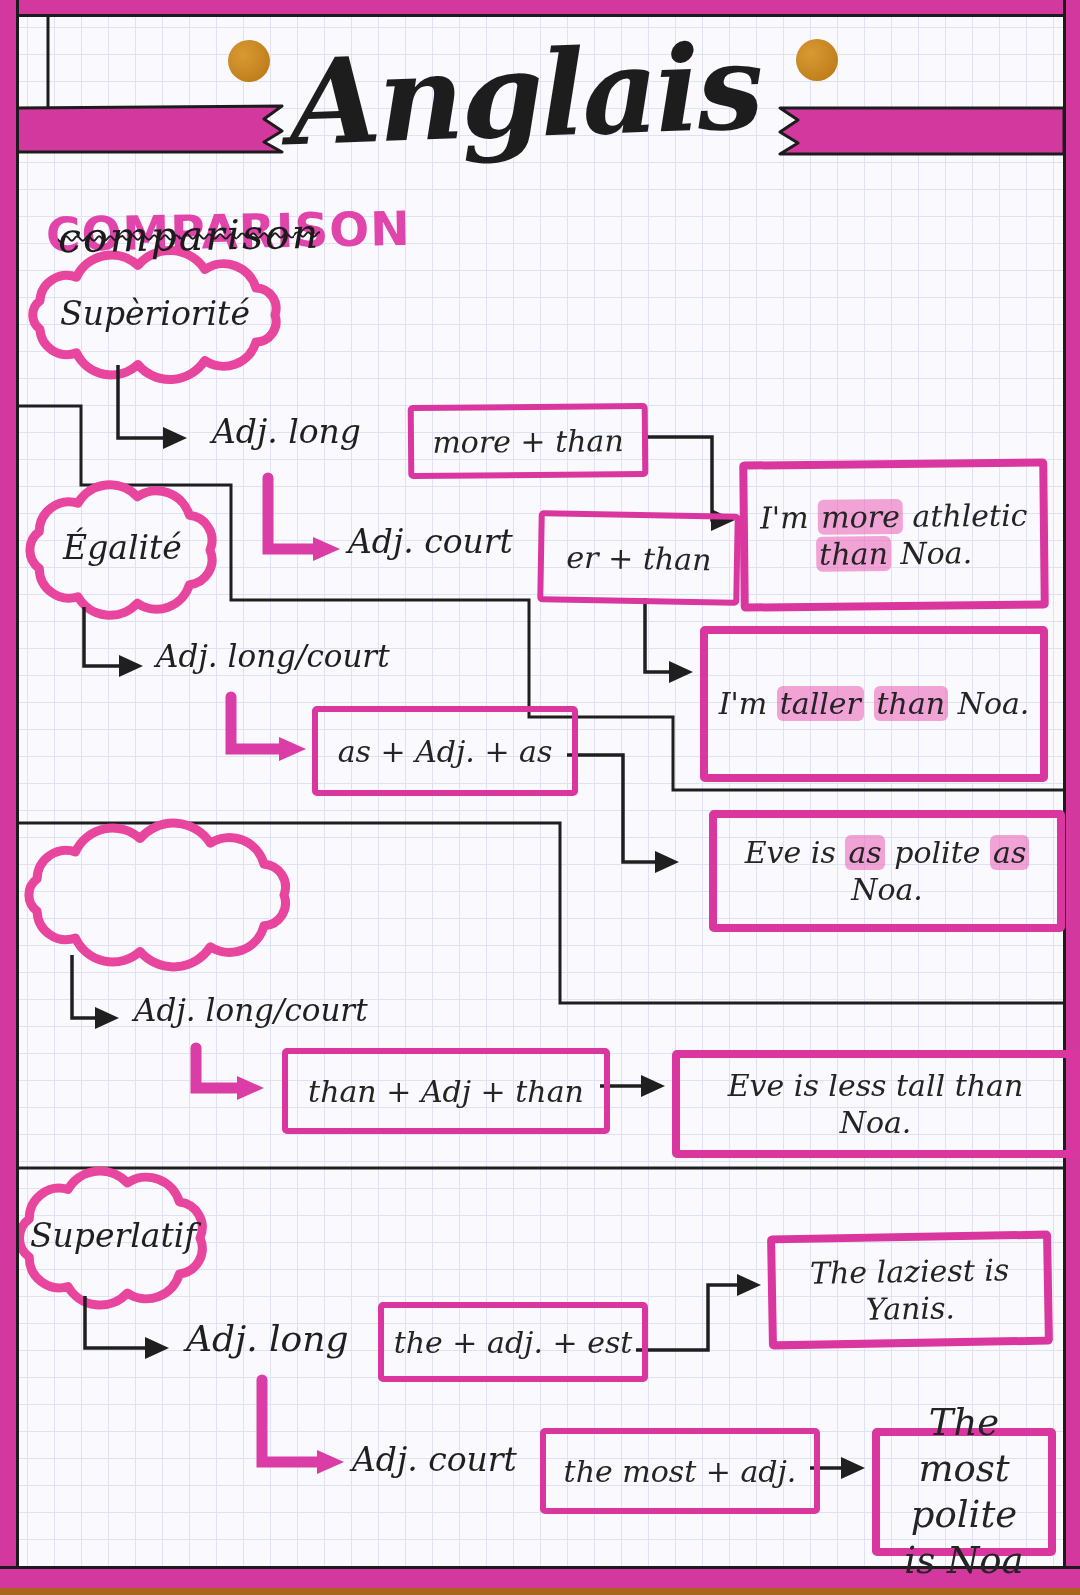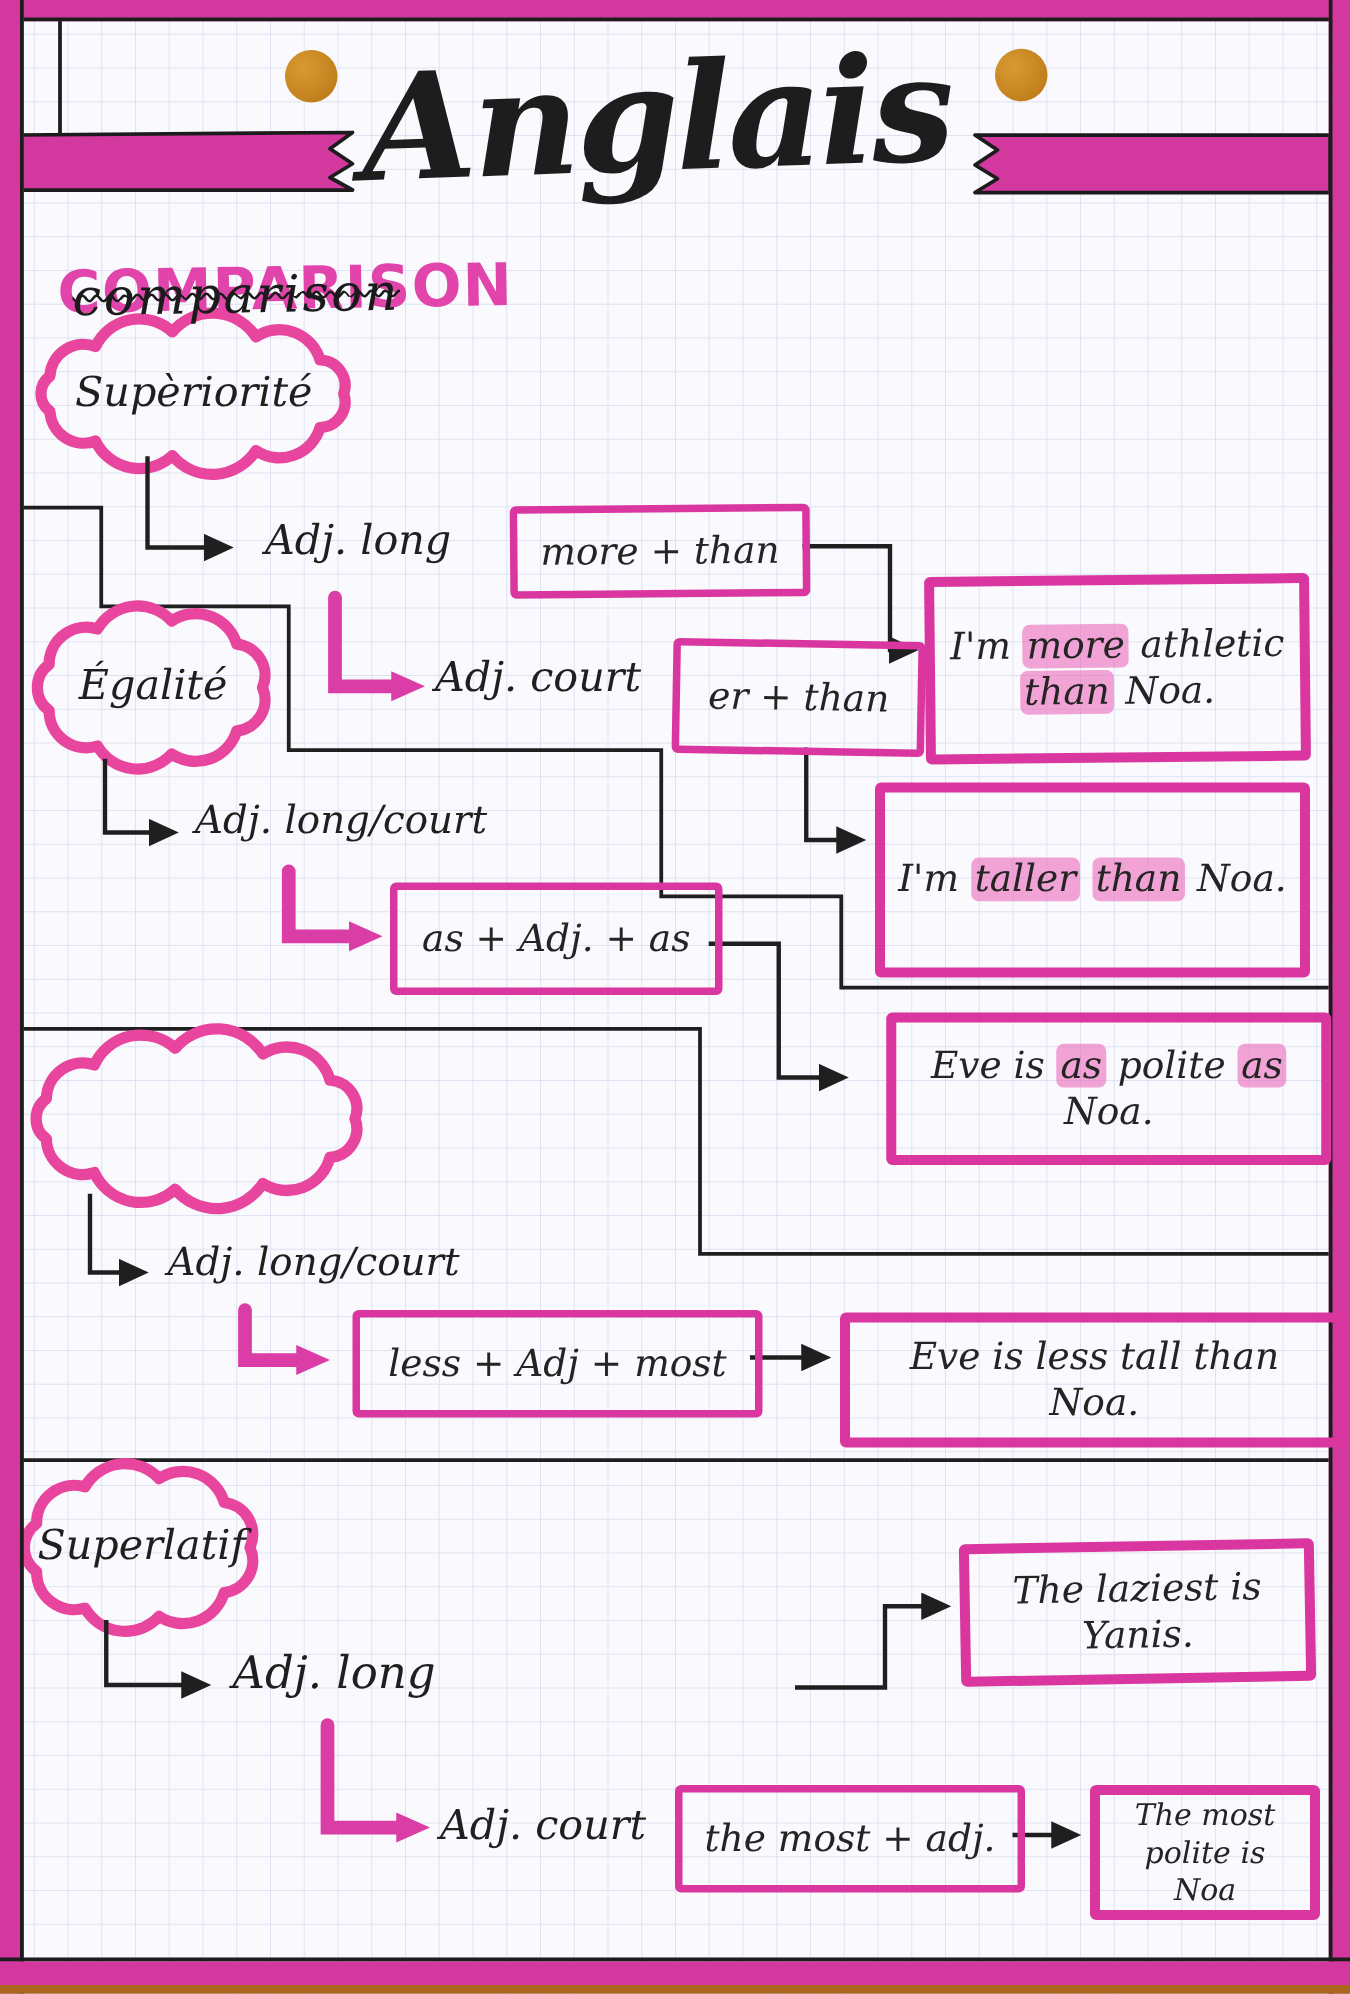--- a/index.html
+++ b/index.html
@@ -125,29 +125,30 @@
       <span>I'm <span class="hl">taller</span> <span class="hl">than</span> Noa.</span>
     </div>
 
   <div class="abs branch-label" style="left:156px;top:638px;font-size:31px;">Adj. long/court</div>
   <div class="abs rule-box" style="left:312px;top:706px;width:254px;height:78px;">as + Adj. + as</div>
   <div class="abs example-box" style="left:709px;top:810px;width:356px;height:122px;">
       <span>Eve is <span class="hl">as</span> polite <span class="hl">as</span> Noa.</span>
     </div>
 
   <div class="abs branch-label" style="left:134px;top:992px;font-size:31px;">Adj. long/court</div>
-  <div class="abs rule-box" style="left:282px;top:1048px;width:316px;height:74px;">less + Adj + most</div>
+  <div class="abs rule-box" style="left:282px;top:1048px;width:316px;height:74px;">than + Adj + than</div>
   <div class="abs example-box" style="left:672px;top:1050px;width:407px;height:108px;">
       <span>Eve is less tall than Noa.</span>
     </div>
 
   <div class="abs branch-label" style="left:186px;top:1318px;font-size:36px;">Adj. long</div>
+  <div class="abs rule-box" style="left:378px;top:1302px;width:258px;height:68px;">the + adj. + est</div>
   <div class="abs example-box" style="left:768px;top:1233px;width:284px;height:114px;transform:rotate(-1deg);">
       <span>The laziest is Yanis.</span>
     </div>
 
   <div class="abs branch-label" style="left:352px;top:1440px;">Adj. court</div>
   <div class="abs rule-box" style="left:540px;top:1428px;width:268px;height:74px;">the most + adj.</div>
-  <div class="abs example-box" style="left:872px;top:1428px;width:184px;height:108px;font-size:24px;">
+  <div class="abs example-box" style="left:872px;top:1428px;width:184px;height:128px;font-size:37px;">
       <span>The most polite is Noa</span>
     </div>
 
 </div>
 
 </body></html>

